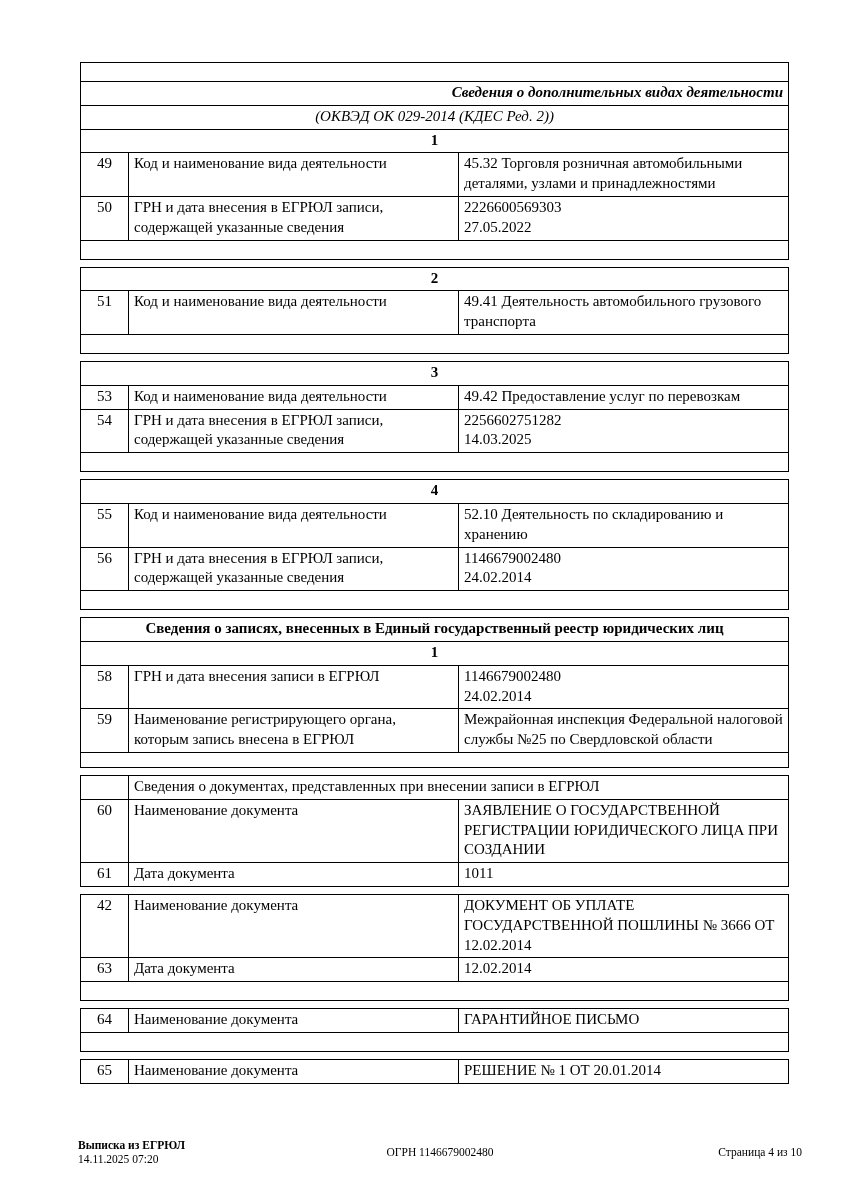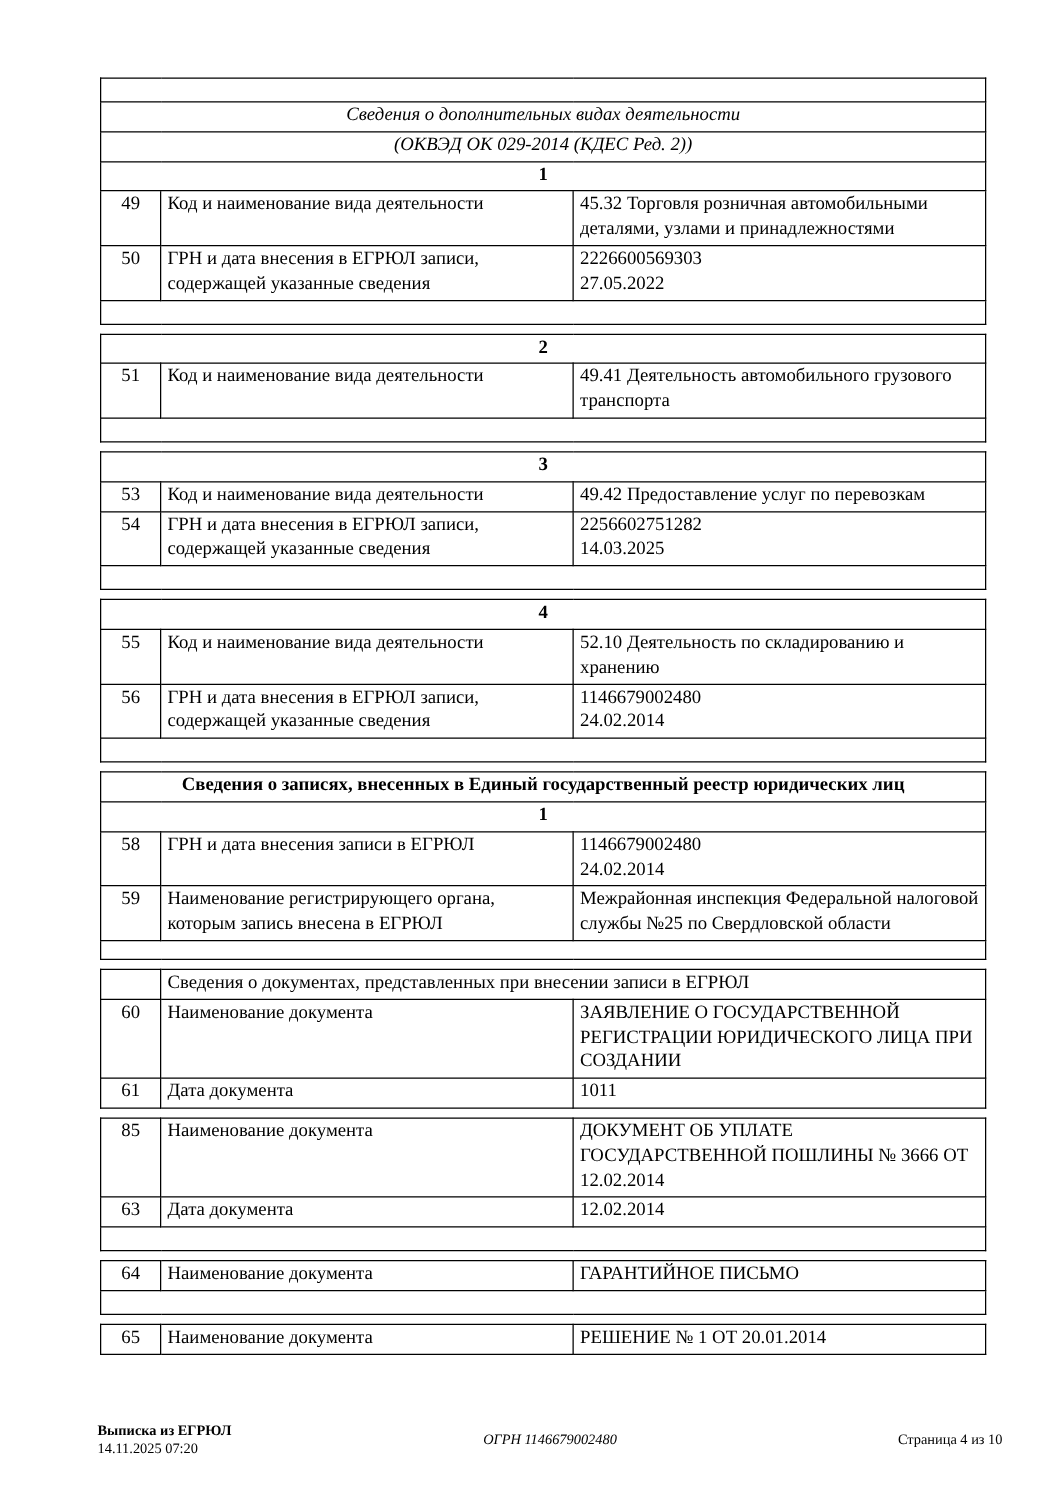--- a/index.html
+++ b/index.html
@@ -14,36 +14,36 @@
     border:1px solid #000;
     padding:1px 5px 2px 5px;
     font-size:15px;line-height:1.32;
     vertical-align:top;word-wrap:break-word;
   }
   col.c-num{width:48px;}
   col.c-label{width:330px;}
   col.c-value{width:330px;}
   td.spacer{height:15px;padding:0;}
   td.spacer-sm{height:11px;padding:0;}
-  td.title{text-align:center;font-weight:normal;font-style:italic;font-size:15.5px;padding-top:3px;padding-bottom:3px;}
+  td.title{text-align:right;font-weight:bold;font-style:italic;font-size:15.5px;padding-top:3px;padding-bottom:3px;}
   td.subtitle{text-align:center;font-style:italic;font-size:15.5px;padding-top:2px;padding-bottom:3px;margin-top:13px;}
   td.bighead{text-align:center;font-weight:bold;font-size:15.5px;padding-top:3px;padding-bottom:3px;}
   td.numhead{text-align:center;font-weight:bold;font-size:15.5px;padding-top:1px;padding-bottom:1px;}
   td.rownum{text-align:center;}
   td.val{white-space:pre-line;}
   td.subhead{padding-top:2px;padding-bottom:2px;}
   .gap-lg{margin-bottom:20px;}
   .gap-xs{margin-bottom:4px;}
   .footer{
     position:absolute;left:78px;top:1138px;width:724px;
     font-size:11.5px;line-height:1.25;
   }
   .footer .f-left{position:absolute;left:0;top:0;text-align:left;}
   .footer .f-left .b{font-weight:bold;}
-  .footer .f-center{position:absolute;left:0;top:7px;width:100%;text-align:center;font-style:italic;}
+  .footer .f-center{position:absolute;left:0;top:7px;width:100%;text-align:center;}
   .footer .f-right{position:absolute;right:0;top:7px;text-align:right;}
 </style>
 </head>
 <body>
 
 <div class="doc">
 
   <table class="block">
     <colgroup>
         <col class="c-num">
@@ -210,21 +210,21 @@
     </table>
 
   <table class="block gap-xs">
     <colgroup>
         <col class="c-num">
         <col class="c-label">
         <col class="c-value">
       </colgroup>
     <tbody>
         <tr>
-      <td class="rownum">85</td>
+      <td class="rownum">42</td>
       <td>Наименование документа</td>
       <td class="val">ДОКУМЕНТ ОБ УПЛАТЕ ГОСУДАРСТВЕННОЙ ПОШЛИНЫ № 3666 ОТ 12.02.2014</td>
     </tr>
     <tr>
       <td class="rownum">63</td>
       <td>Дата документа</td>
       <td class="val">12.02.2014</td>
     </tr>
     <tr>
           <td class="spacer" colspan="3"></td>

